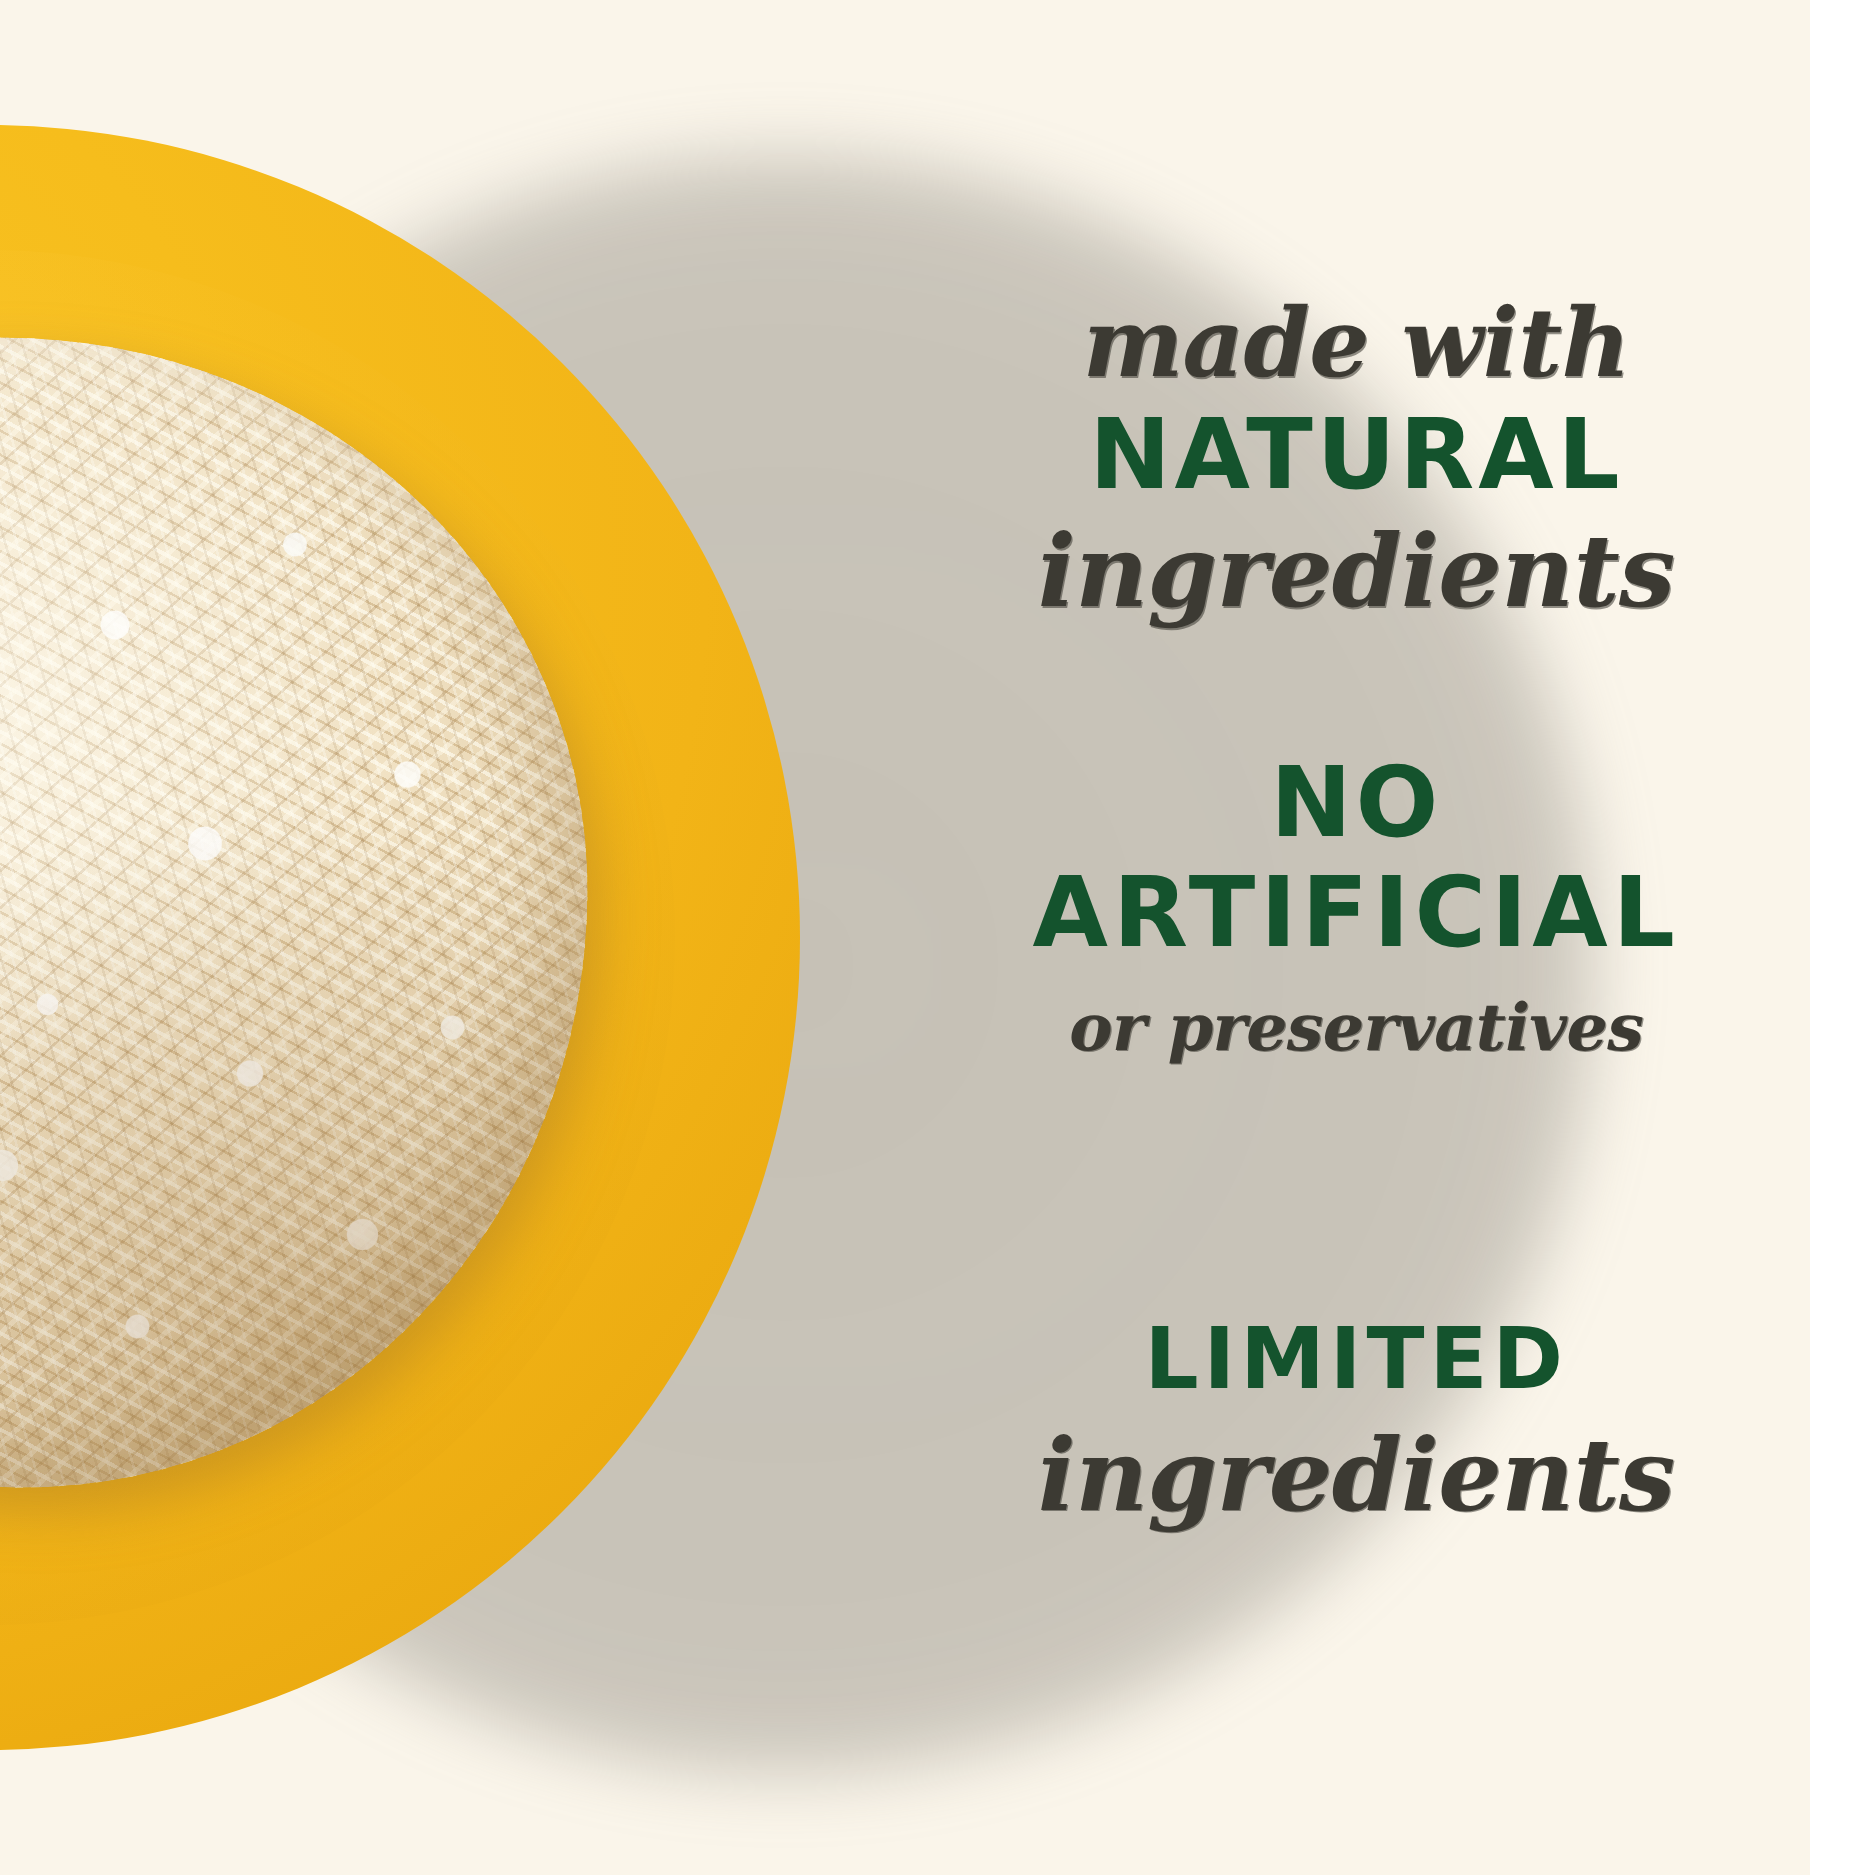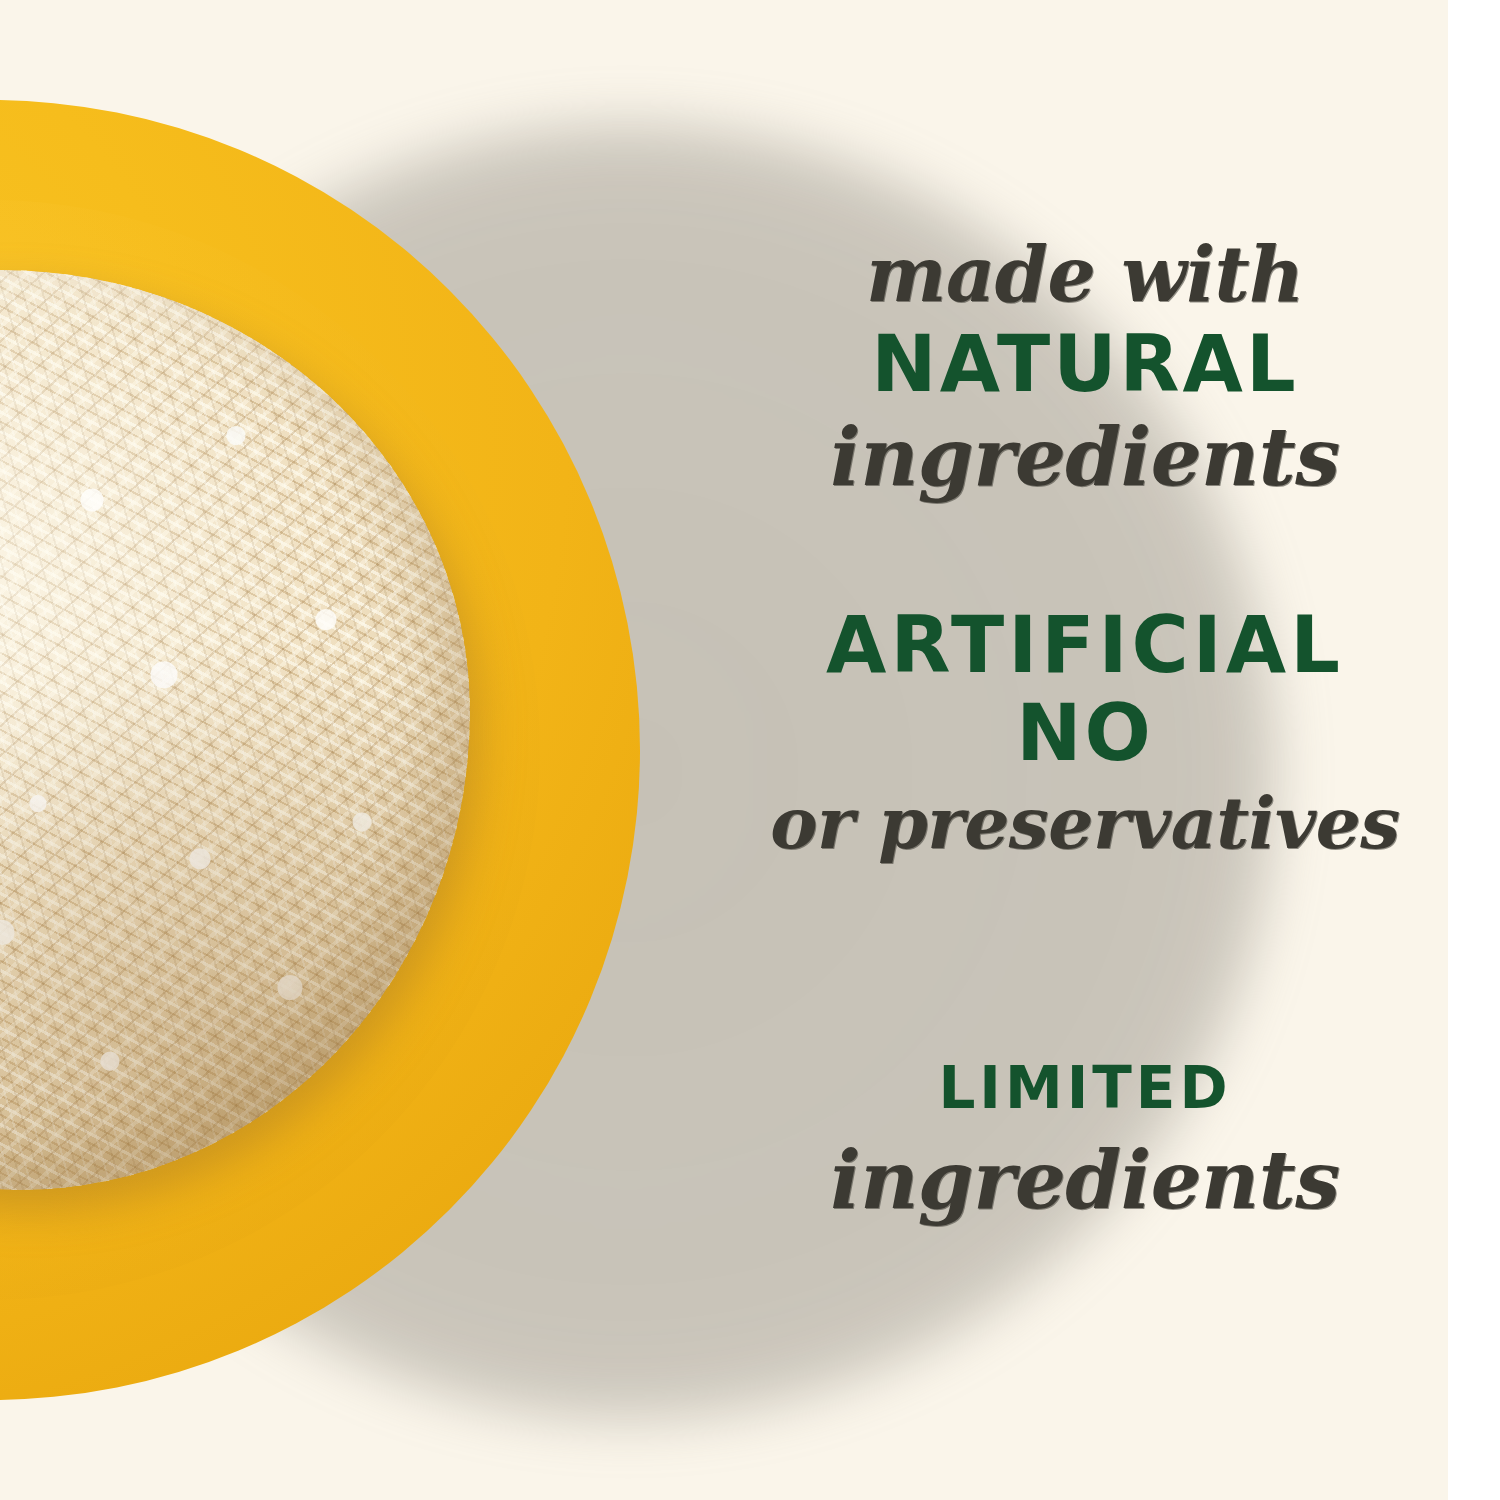--- a/index.html
+++ b/index.html
@@ -217,24 +217,24 @@
 
   
   #natural-l1 { font-size: 76px; line-height: 86px; }
   #natural-l2 { font-size: 78px; line-height: 92px; }
   #natural-l3 { font-size: 80px; line-height: 94px; }
 
   
   #artificial-l1 { font-size: 78px; line-height: 86px; }
   #artificial-l2 { font-size: 78px; line-height: 90px; letter-spacing: 4px; }
   #artificial-l3 { font-size: 80px; line-height: 92px; }
-  #artificial-l4 { font-size: 71px; line-height: 94px; font-style: italic; }
-
-  
-  #limited-l1 { font-size: 58px; line-height: 88px; letter-spacing: 4px; }
+  #artificial-l4 { font-size: 52px; line-height: 94px; font-style: italic; }
+
+  
+  #limited-l1 { font-size: 68px; line-height: 88px; letter-spacing: 4px; }
   #limited-l2 { font-size: 80px; line-height: 96px; }
 </style>
 </head>
 <body>
 
 <div id="stage">
 
   <div id="photo">
     <div id="plate-shadow"></div>
     <div id="plate"></div>
@@ -255,22 +255,22 @@
 
   <div id="copy">
 
     <div class="block" id="block-natural">
       <div class="script" id="natural-l1">made with</div>
       <div class="emph" id="natural-l2">NATURAL</div>
       <div class="script" id="natural-l3">ingredients</div>
     </div>
 
     <div class="block" id="block-artificial">
+      <div class="emph" id="artificial-l1">NO</div>
       <div class="emph" id="artificial-l2">ARTIFICIAL</div>
-      <div class="emph" id="artificial-l1">NO</div>
       <div class="script" id="artificial-l4">or preservatives</div>
     </div>
 
     <div class="block" id="block-limited">
       <div class="emph" id="limited-l1">LIMITED</div>
       <div class="script" id="limited-l2">ingredients</div>
     </div>
 
   </div>
 </div>

